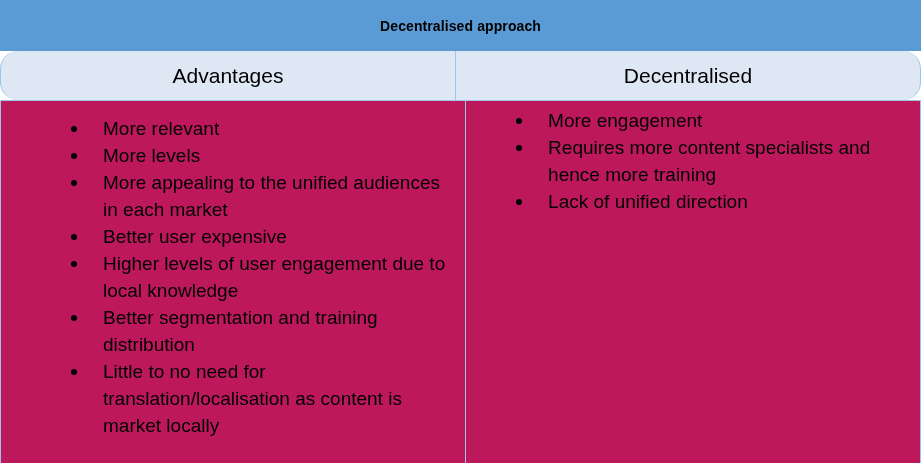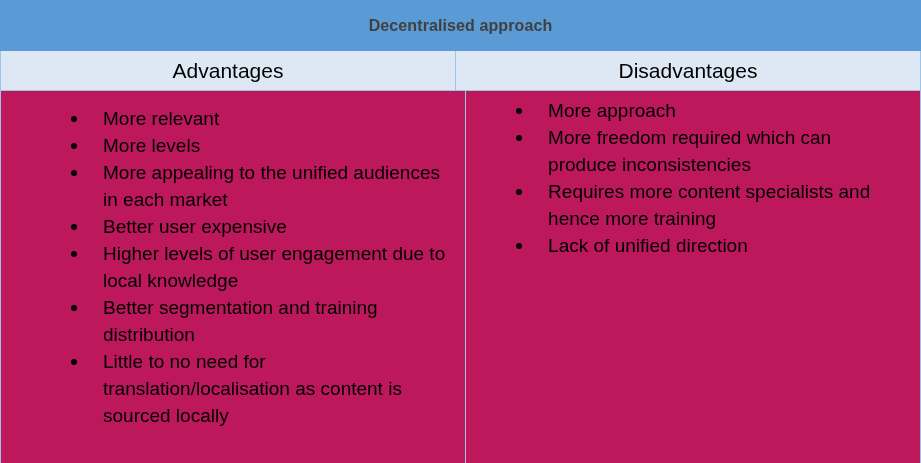--- a/index.html
+++ b/index.html
@@ -22,35 +22,36 @@
   
   .title-bar {
     height: 51px;
     background: #5B9BD5;
     display: flex;
     align-items: center;
     justify-content: center;
     box-sizing: border-box;
   }
   .title-text {
-    color: #404040;
-    font-size: 16px;
+    color: #000000;
+    font-size: 14px;
     font-weight: bold;
     letter-spacing: 0.1px;
     line-height: 1;
   }
 
   
   .subheader-row {
-    height: 39px;
+    height: 49px;
     background: #DEE8F4;
     display: flex;
     box-sizing: border-box;
     border-left: 1px solid #9DC3E6;
     border-right: 1px solid #9DC3E6;
+    border-radius: 18px;
   }
   .subheader-cell {
     display: flex;
     align-items: center;
     justify-content: center;
     box-sizing: border-box;
   }
   .subheader-cell.left  { width: 454px; }
   .subheader-cell.right { width: 465px; border-left: 1px solid #9DC3E6; }
   .subheader-text {
@@ -113,39 +114,38 @@
 
   <div class="title-bar">
     <span class="title-text">Decentralised approach</span>
   </div>
 
   <div class="subheader-row">
     <div class="subheader-cell left">
       <span class="subheader-text">Advantages</span>
     </div>
     <div class="subheader-cell right">
-      <span class="subheader-text">Disadvantages</span>
+      <span class="subheader-text">Decentralised</span>
     </div>
   </div>
 
   <div class="body-row">
     <div class="body-cell left">
       <ul class="bullets left-list">
           <li>More relevant</li>
           <li>More levels</li>
           <li>More appealing to the unified audiences in each market</li>
           <li>Better user expensive</li>
           <li>Higher levels of user engagement due to local knowledge</li>
           <li>Better segmentation and training distribution</li>
-          <li>Little to no need for translation/localisation as content is sourced locally</li>
+          <li>Little to no need for translation/localisation as content is market locally</li>
         </ul>
     </div>
     <div class="body-cell right">
       <ul class="bullets right-list">
-          <li>More approach</li>
-          <li>More freedom required which can produce inconsistencies</li>
+          <li>More engagement</li>
           <li>Requires more content specialists and hence more training</li>
           <li>Lack of unified direction</li>
         </ul>
     </div>
   </div>
 
 </div>
 
 </body></html>

